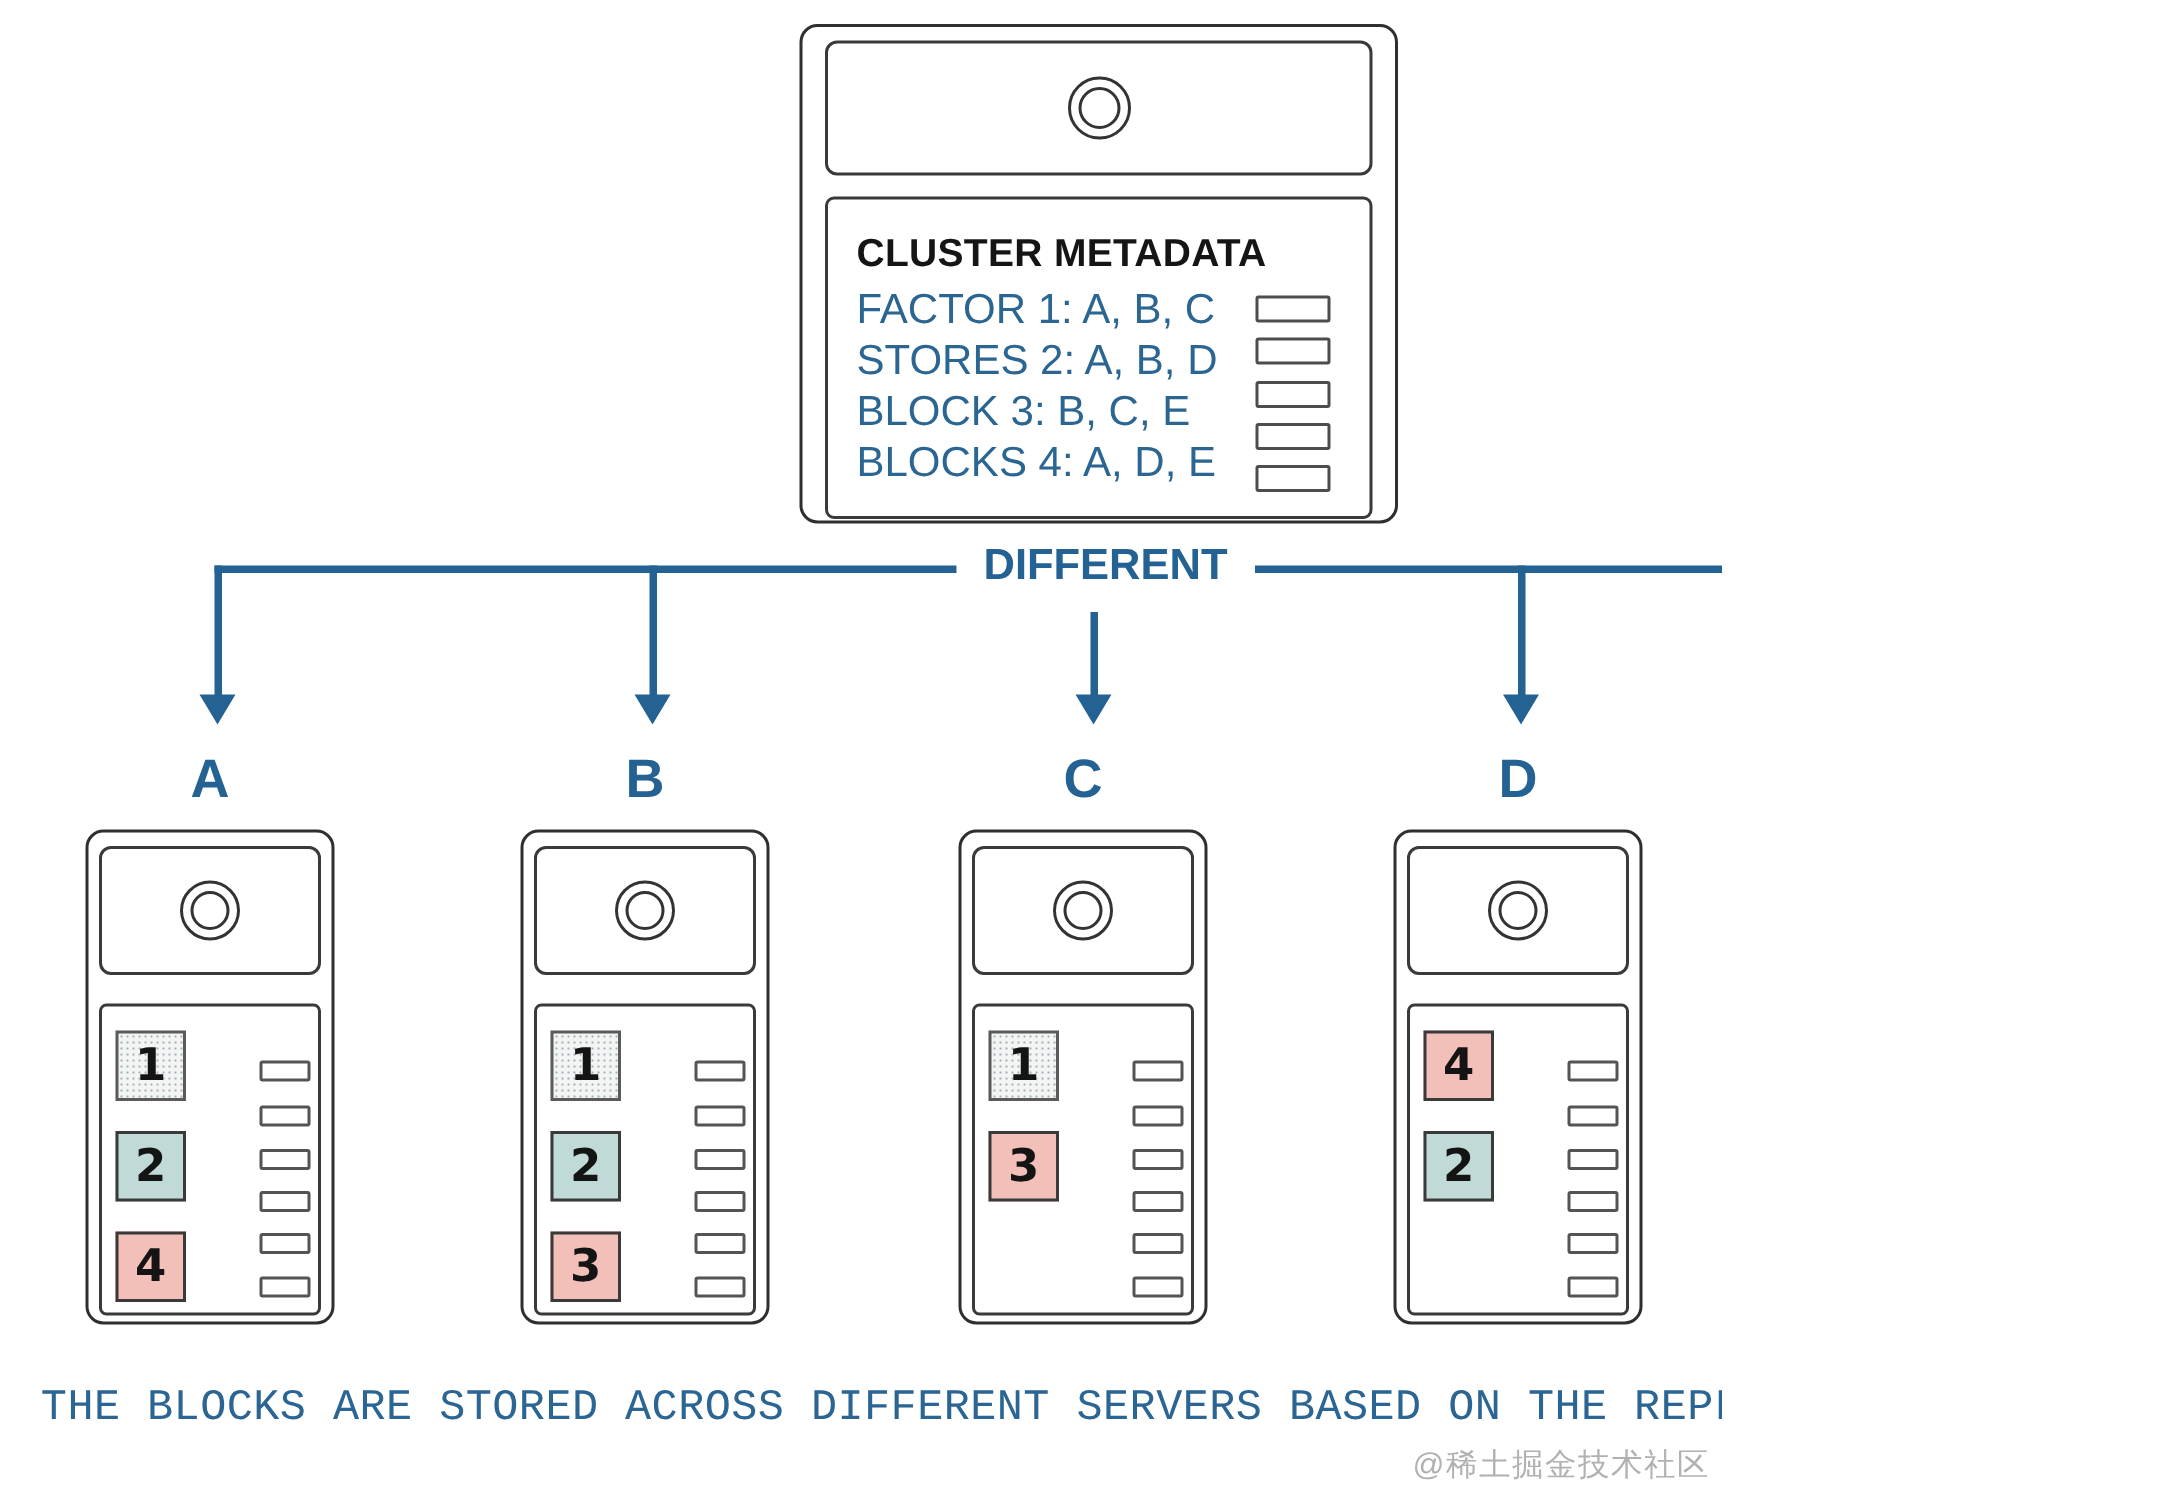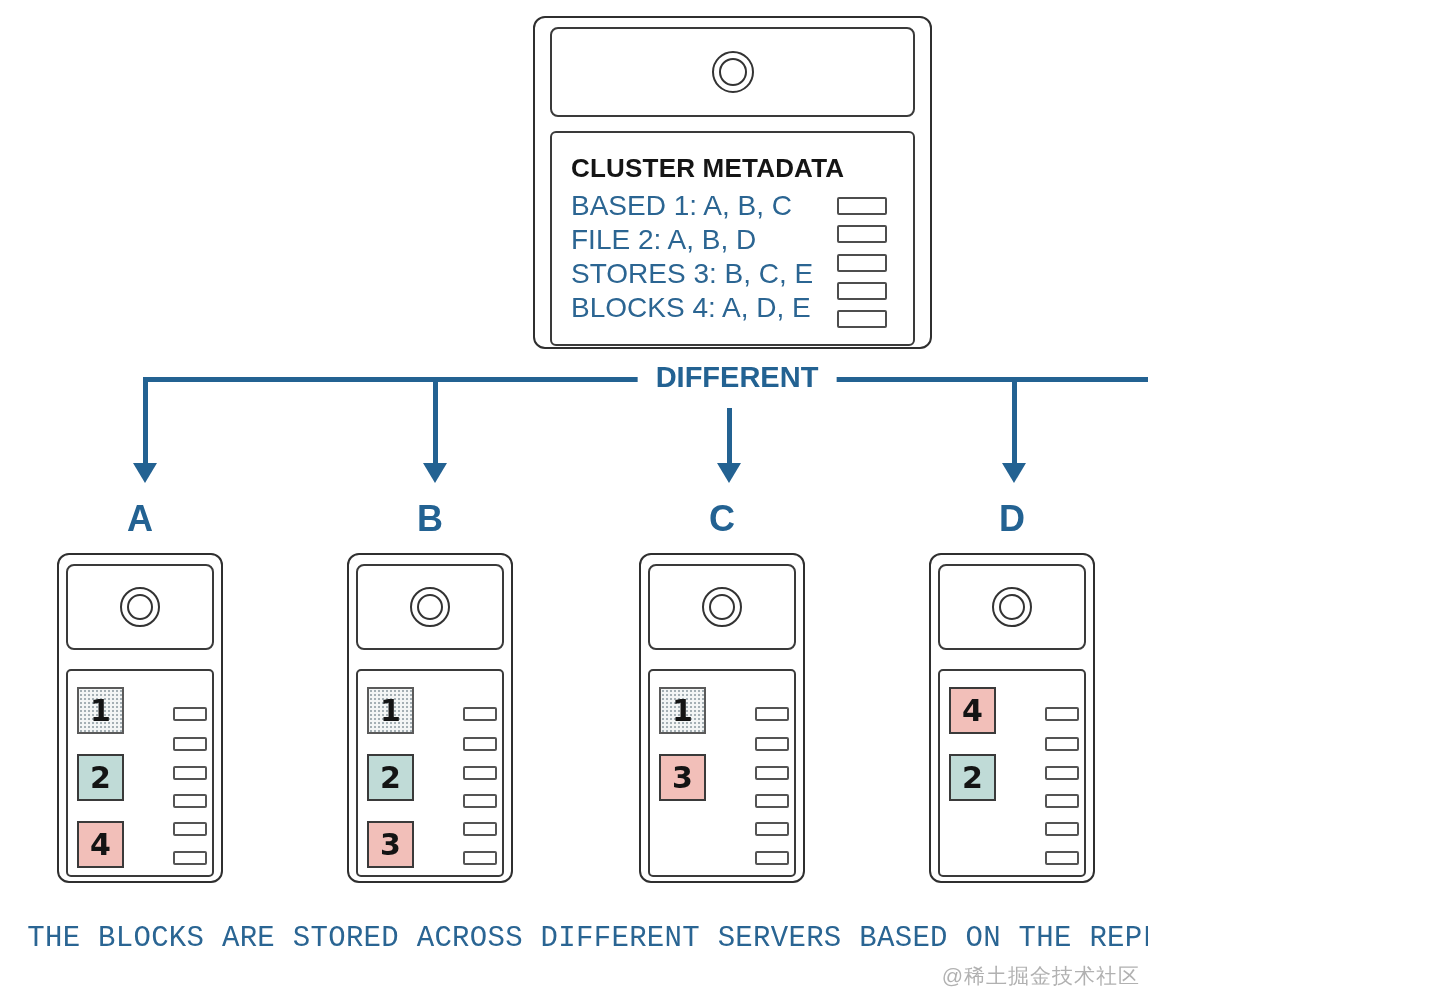--- a/index.html
+++ b/index.html
@@ -96,23 +96,23 @@
 
   <div id="master-box" class="server-box">
     <div id="master-cam" class="panel">
       <div class="cam-outer">
         <div class="cam-inner"></div>
       </div>
     </div>
     <div id="master-meta" class="panel">
       <div class="meta-title">CLUSTER METADATA</div>
       <div class="meta-rows">
-        <div class="meta-row">BASED 1: A, B, C</div>
-        <div class="meta-row">FILE 2: A, B, D</div>
-        <div class="meta-row">STORES 3: B, C, E</div>
+        <div class="meta-row">FACTOR 1: A, B, C</div>
+        <div class="meta-row">STORES 2: A, B, D</div>
+        <div class="meta-row">BLOCK 3: B, C, E</div>
         <div class="meta-row">BLOCKS 4: A, D, E</div>
       </div>
       <div class="meta-slot" style="top:64px"></div>
       <div class="meta-slot" style="top:92px"></div>
       <div class="meta-slot" style="top:121px"></div>
       <div class="meta-slot" style="top:149px"></div>
       <div class="meta-slot" style="top:177px"></div>
     </div>
   </div>
 

